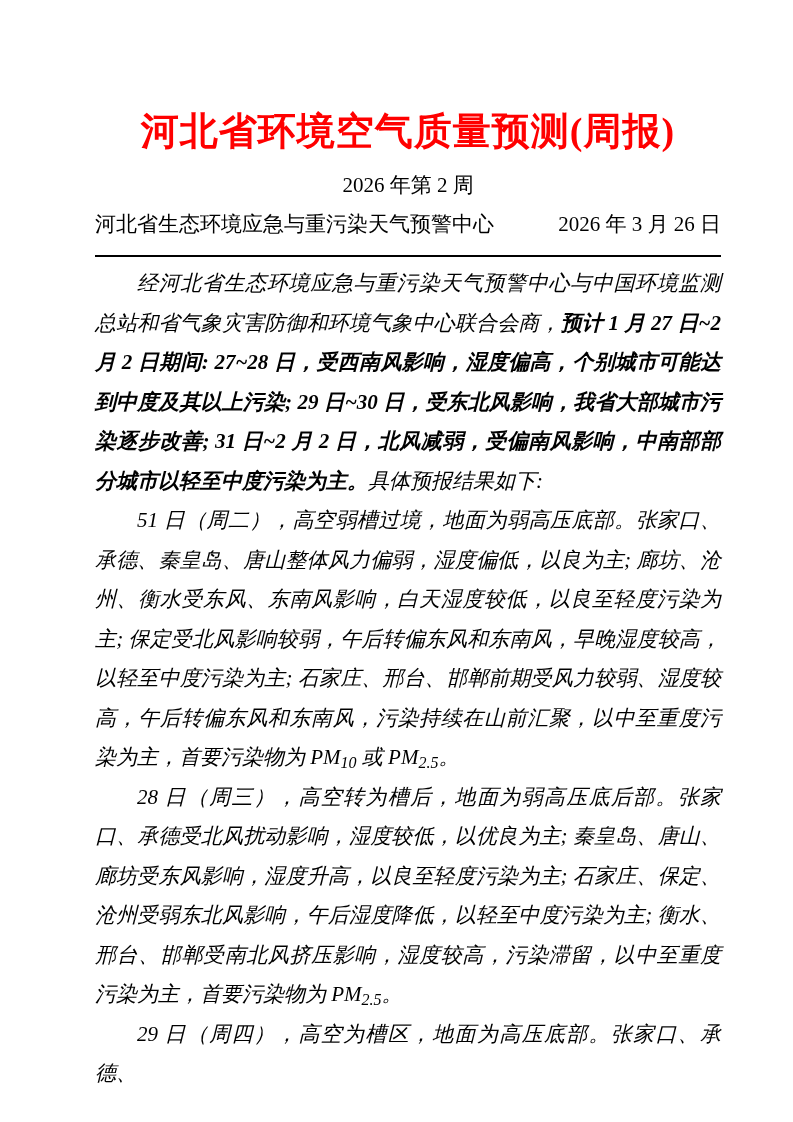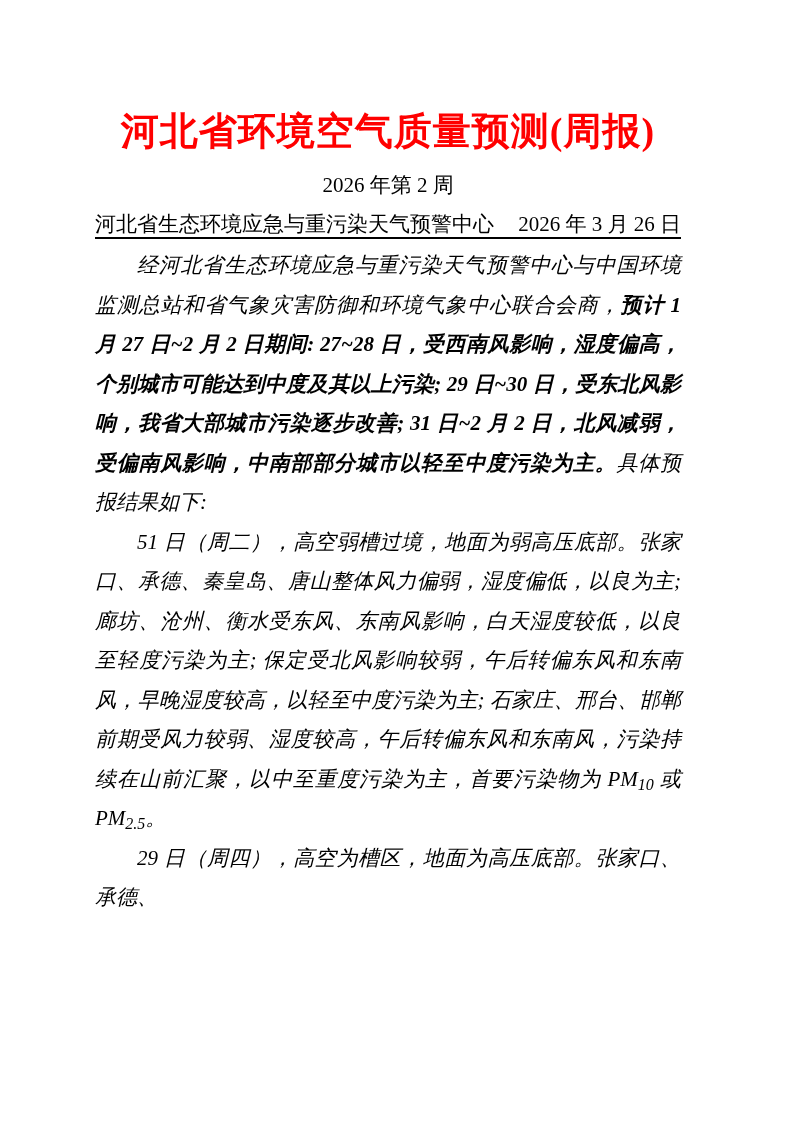--- a/index.html
+++ b/index.html
@@ -10,21 +10,21 @@
   .page {
     position: relative;
     width: 793px;
     height: 1122px;
     background: #ffffff;
     overflow: hidden;
     font-family: "Liberation Serif", "DejaVu Serif", serif;
     color: #000000;
   }
   .doc {
-    margin: 0 112px 0 95px;
+    margin: 0 72px 0 95px;
   }
   .doc-title {
     margin: 0;
     padding-top: 106px;
     font-size: 38px;
     line-height: 50px;
     font-weight: bold;
     text-align: center;
     color: #ff0000;
     letter-spacing: 1px;
@@ -33,21 +33,21 @@
     margin-top: 16px;
     font-size: 21px;
     line-height: 26px;
     text-align: center;
   }
   .header-row {
     display: flex;
     justify-content: space-between;
     align-items: baseline;
     margin-top: 13px;
-    padding-bottom: 0;
+    padding-bottom: 18px;
     border-bottom: 2px solid #000000;
     font-size: 21px;
     line-height: 26px;
   }
   .body-text {
     margin-top: 7px;
     font-size: 21px;
     line-height: 39.5px;
     text-align: justify;
     text-justify: inter-character;
@@ -80,18 +80,19 @@
       <span>河北省生态环境应急与重污染天气预警中心</span>
       <span>2026 年 3 月 26 日</span>
     </div>
 
     <div class="body-text">
 
       <p><span>经河北省生态环境应急与重污染天气预警中心与中国环境监测总站和省气象灾害防御和环境气象中心联合会商，</span><span class="bold-seg">预计 1 月 27 日~2 月 2 日期间: 27~28 日，受西南风影响，湿度偏高，个别城市可能达到中度及其以上污染; 29 日~30 日，受东北风影响，我省大部城市污染逐步改善; 31 日~2 月 2 日，北风减弱，受偏南风影响，中南部部分城市以轻至中度污染为主。</span><span>具体预报结果如下:</span></p>
 
       <p><span>51 日（周二），高空弱槽过境，地面为弱高压底部。张家口、承德、秦皇岛、唐山整体风力偏弱，湿度偏低，以良为主; 廊坊、沧州、衡水受东风、东南风影响，白天湿度较低，以良至轻度污染为主; 保定受北风影响较弱，午后转偏东风和东南风，早晚湿度较高，以轻至中度污染为主; 石家庄、邢台、邯郸前期受风力较弱、湿度较高，午后转偏东风和东南风，污染持续在山前汇聚，以中至重度污染为主，首要污染物为 PM</span><sub>10</sub><span> 或 PM</span><sub>2.5</sub><span>。</span></p>
 
+      <p><span>28 日（周三），高空转为槽后，地面为弱高压底后部。张家口、承德受北风扰动影响，湿度较低，以优良为主; 秦皇岛、唐山、廊坊受东风影响，湿度升高，以良至轻度污染为主; 石家庄、保定、沧州受弱东北风影响，午后湿度降低，以轻至中度污染为主; 衡水、邢台、邯郸受南北风挤压影响，湿度较高，污染滞留，以中至重度污染为主，首要污染物为 PM</span><sub>2.5</sub><span>。</span></p>
 
       <p><span>29 日（周四），高空为槽区，地面为高压底部。张家口、承德、</span></p>
 
     </div>
   </div>
 </div>
 
 </body></html>

